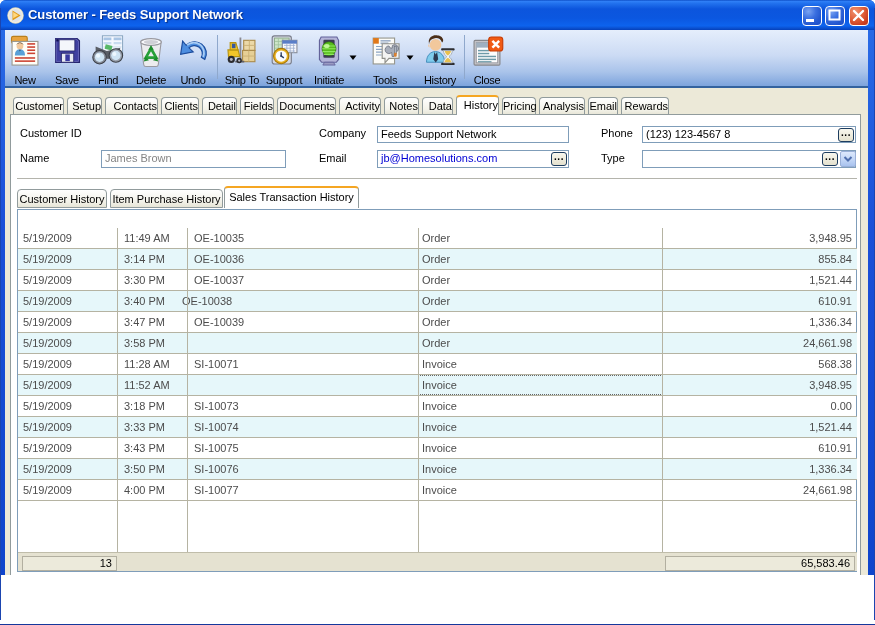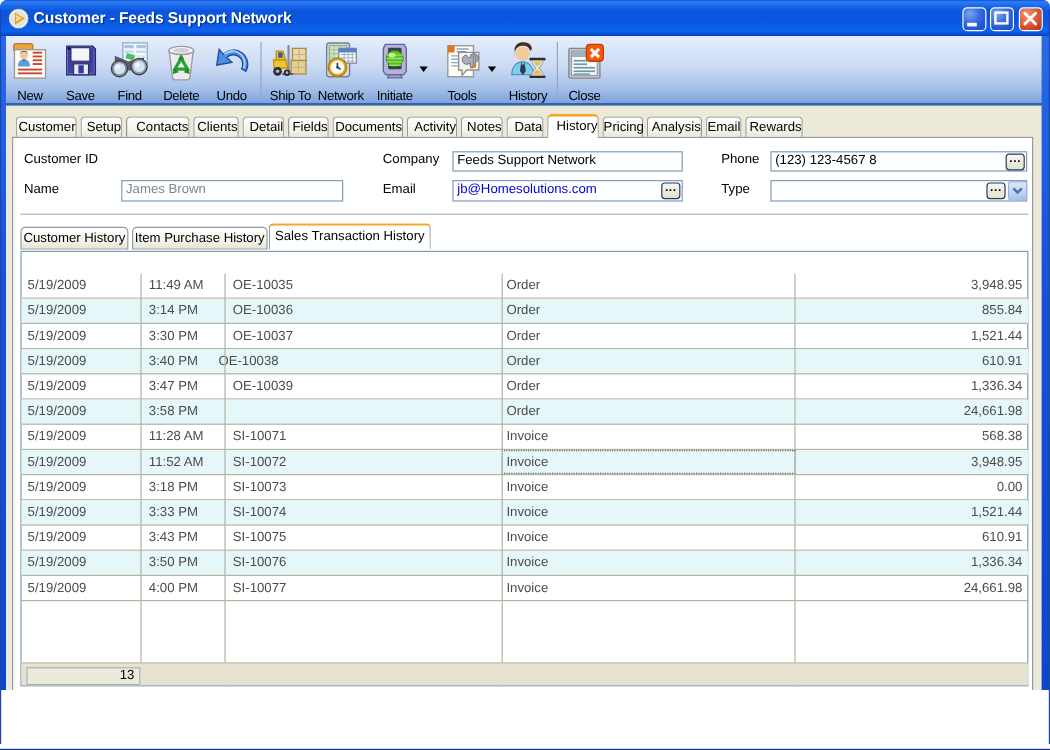--- a/index.html
+++ b/index.html
@@ -214,21 +214,21 @@
       <rect x="17.5" y="3.5" width="12.5" height="12.5" rx="2.5" fill="#f05a14" stroke="#c83c04" stroke-width="1"></rect>
       <path d="M20.8 7 l6 6 M26.8 7 l-6 6" stroke="#fff" stroke-width="2.2"></path>
     </svg>
     <div class="tlabel" style="left:20px">New</div>
     <div class="tlabel" style="left:62px">Save</div>
     <div class="tlabel" style="left:103px">Find</div>
     <div class="tlabel" style="left:146px">Delete</div>
     <div class="tlabel" style="left:188px">Undo</div>
 
     <div class="tlabel" style="left:237px">Ship To</div>
-    <div class="tlabel" style="left:279px">Network</div>
+    <div class="tlabel" style="left:279px">Support</div>
     <div class="tlabel" style="left:324px">Initiate</div>
     <div class="tlabel" style="left:380px">Tools</div>
     <div class="tlabel" style="left:435px">History</div>
 
     <div class="tlabel" style="left:482px">Close</div>
   </div>
 
   <div id="clientbg"></div>
 
   <div class="tab" style="left:13px;width:51px">Customer</div>
@@ -329,21 +329,20 @@
 <div class="grow" style="top:144px">
           <div class="gc" style="left:5px;width:90px">5/19/2009</div>
           <div class="gc" style="left:106px;width:60px">11:28 AM</div>
           <div class="gc" style="left:176px;width:200px">SI-10071</div>
           <div class="gc" style="left:404px;width:200px">Invoice</div>
           <div class="gc" style="right:5px;text-align:right">568.38</div>
         </div>
 <div class="grow alt" style="top:165px">
           <div class="gc" style="left:5px;width:90px">5/19/2009</div>
           <div class="gc" style="left:106px;width:60px">11:52 AM</div>
-          <div class="gc" style="left:176px;width:200px">SI-10072</div>
           <div class="gc" style="left:404px;width:200px">Invoice</div>
           <div class="gc" style="right:5px;text-align:right">3,948.95</div>
           <div style="position:absolute;left:400px;top:0;width:245px;height:20px;border:1px dotted #666;box-sizing:border-box"></div>
         </div>
 <div class="grow" style="top:186px">
           <div class="gc" style="left:5px;width:90px">5/19/2009</div>
           <div class="gc" style="left:106px;width:60px">3:18 PM</div>
           <div class="gc" style="left:176px;width:200px">SI-10073</div>
           <div class="gc" style="left:404px;width:200px">Invoice</div>
           <div class="gc" style="right:5px;text-align:right">0.00</div>
@@ -376,20 +375,21 @@
           <div class="gc" style="left:404px;width:200px">Invoice</div>
           <div class="gc" style="right:5px;text-align:right">24,661.98</div>
         </div>
 </div>
     <div class="vline" style="left:99px;top:18px"></div>
     <div class="vline" style="left:169px;top:18px"></div>
     <div class="vline" style="left:400px;top:18px"></div>
     <div class="vline" style="left:644px;top:18px"></div>
     <div id="gfoot">
       <div class="fbox" style="left:4px;width:95px">13</div>
+      <div class="fbox" style="left:647px;width:190px">65,583.46</div>
     </div>
   </div>
 
   <div id="status">
     <svg class="abs" style="left:5px;top:5px" width="14" height="14" viewBox="0 0 14 14">
       <circle cx="7" cy="7" r="6.5" fill="url(#bg1)" stroke="#3a6ec0" stroke-width="0.8"></circle>
       <defs>
           <radialGradient id="bg1" cx="0.35" cy="0.3">
             <stop offset="0" stop-color="#cfe2fa"></stop>
             <stop offset="1" stop-color="#3f7ad6"></stop>

